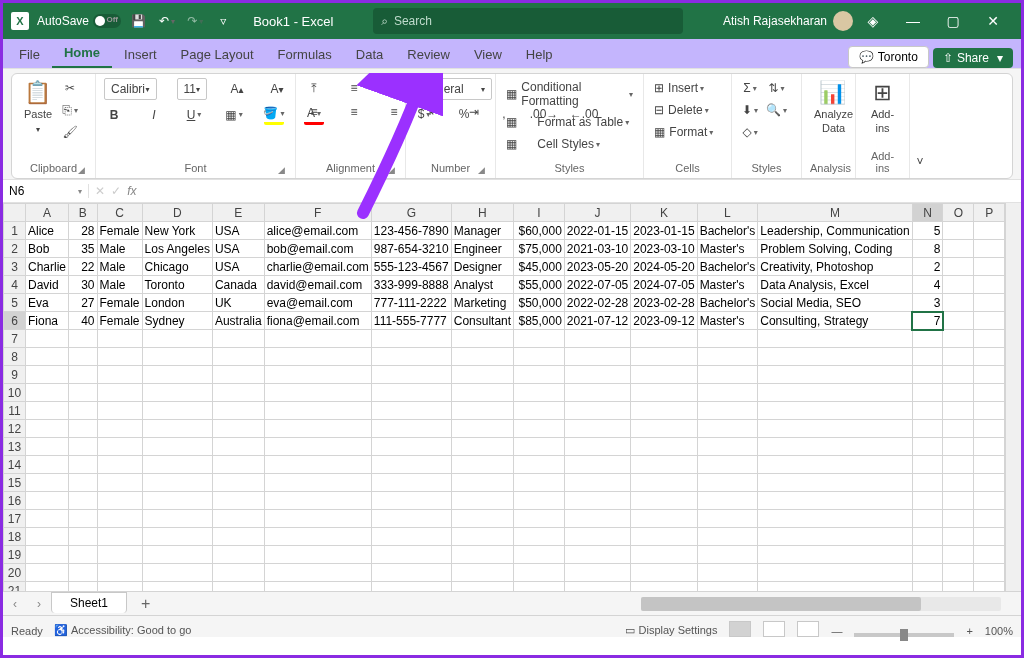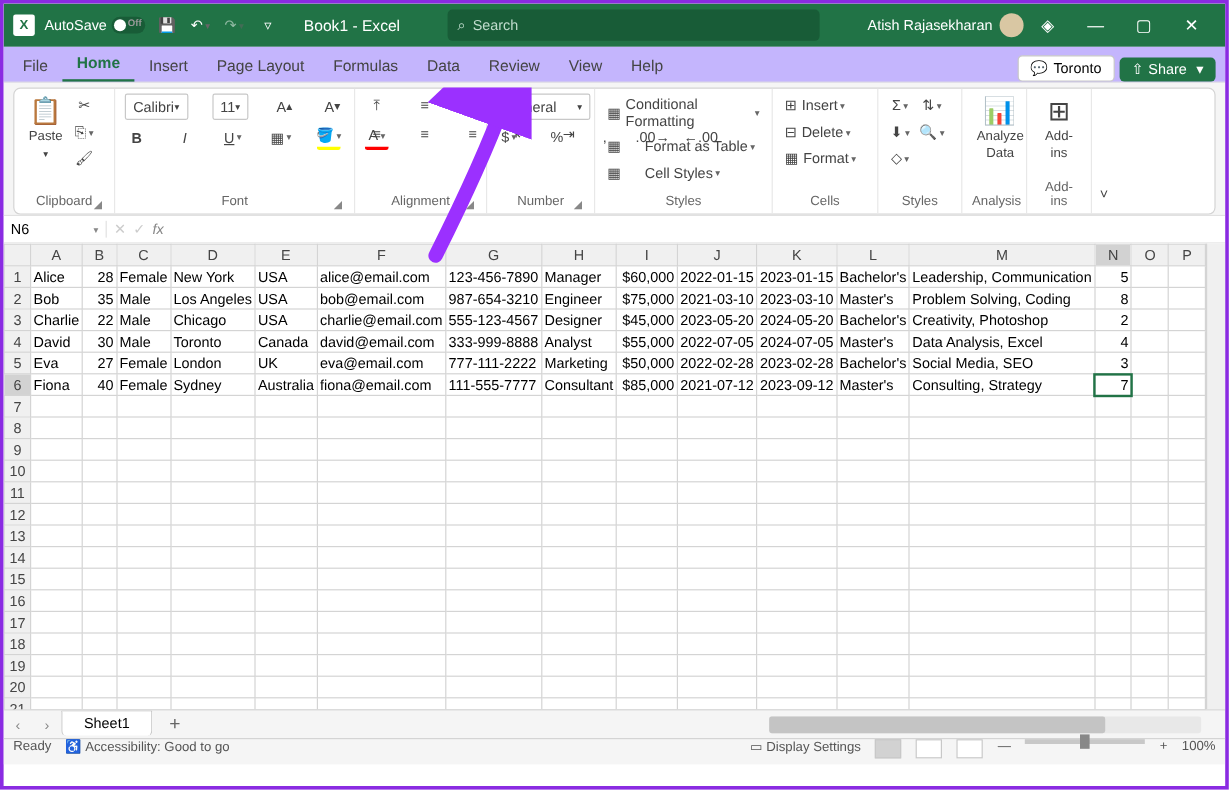--- a/index.html
+++ b/index.html
@@ -65,21 +65,21 @@
 
 .sheetbar { height: 24px; border-top: 1px solid #d4d4d4; display: flex; align-items: center; font-size: 12px; background: #f5f5f5; }
 .sheetbar .nav { padding: 0 10px; color: #888; }
 .sheetbar .stab { background: #fff; border: 1px solid #c8c8c8; border-bottom: none; padding: 3px 18px; border-radius: 0 0 4px 4px; transform: translateY(-1px); }
 .sheetbar .add { padding: 0 14px; color: #666; font-size: 16px; }
 .sheetbar .hscroll { flex: 1; display: flex; justify-content: flex-end; padding-right: 20px; }
 .sheetbar .track { width: 360px; height: 14px; background: #e8e8e8; position: relative; border-radius: 2px; }
 .sheetbar .thumb { position: absolute; left: 0; width: 280px; height: 14px; background: #c4c4c4; border-radius: 2px; }
 
 
-.status { height: 22px; background: #f5f5f5; border-top: 1px solid #d4d4d4; display: flex; align-items: flex-start; font-size: 11px; color: #555; padding: 0 8px; gap: 12px; }
+.status { height: 22px; background: #f5f5f5; border-top: 1px solid #d4d4d4; display: flex; align-items: flex-end; font-size: 11px; color: #555; padding: 0 8px; gap: 12px; }
 .status .spacer { flex: 1; }
 .status .viewbtn { width: 22px; height: 16px; border: 1px solid #c8c8c8; background: #fff; }
 .status .viewbtn.active { background: #d2d2d2; }
 .status .zslider { width: 100px; height: 4px; background: #c8c8c8; position: relative; }
 .status .zslider::after { content: ""; position: absolute; width: 8px; height: 12px; background: #888; top: -4px; left: 46px; }
 
 
 .arrow { position: absolute; top: 70px; left: 340px; width: 100px; height: 150px; pointer-events: none; }
 </style>
 </head>

